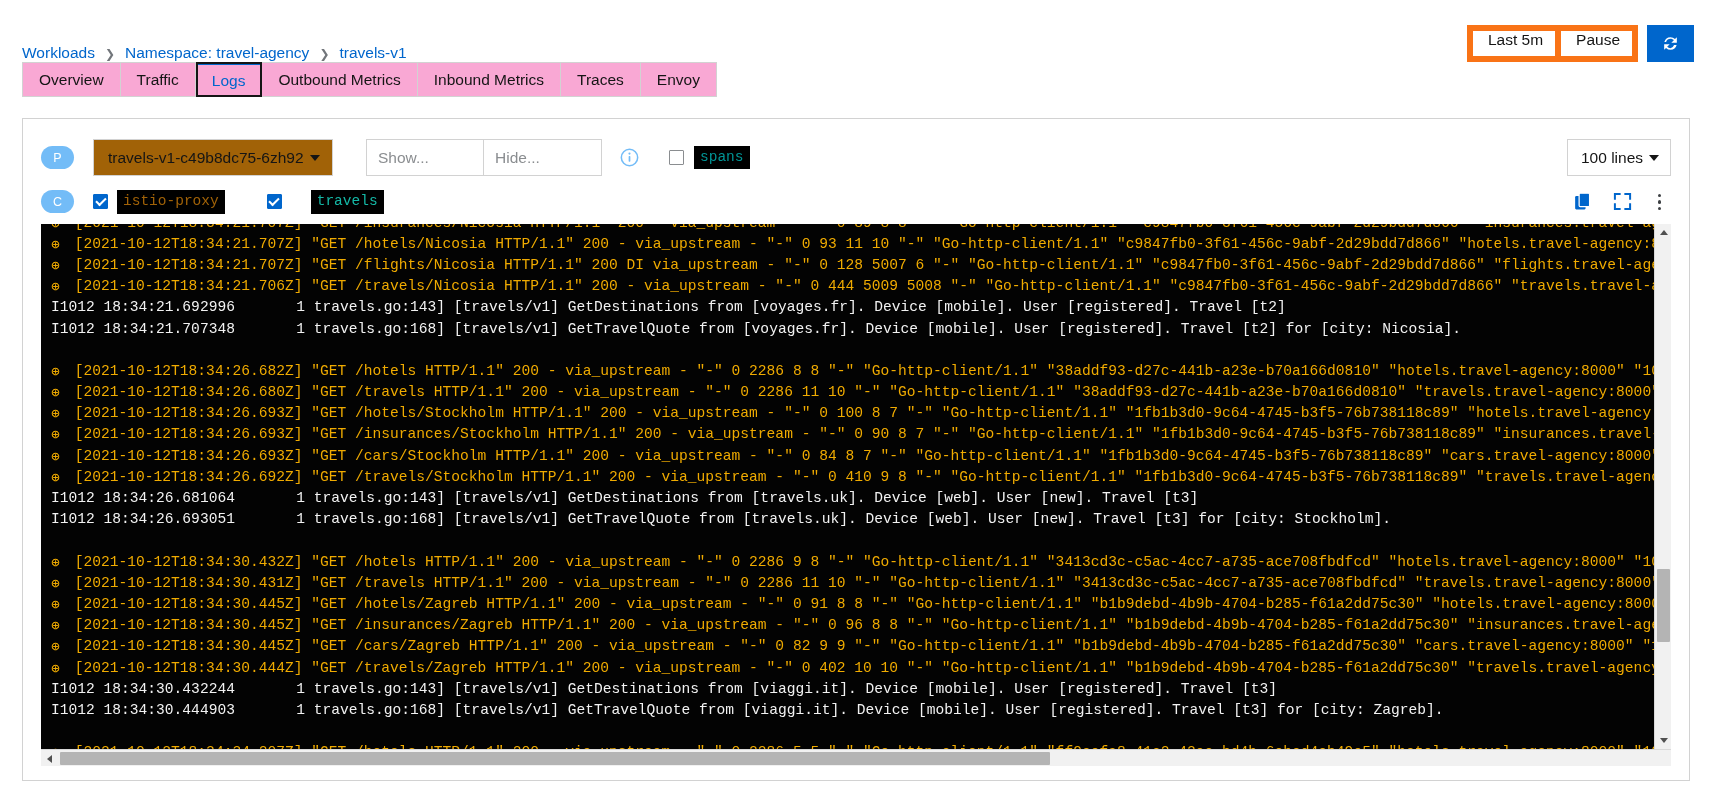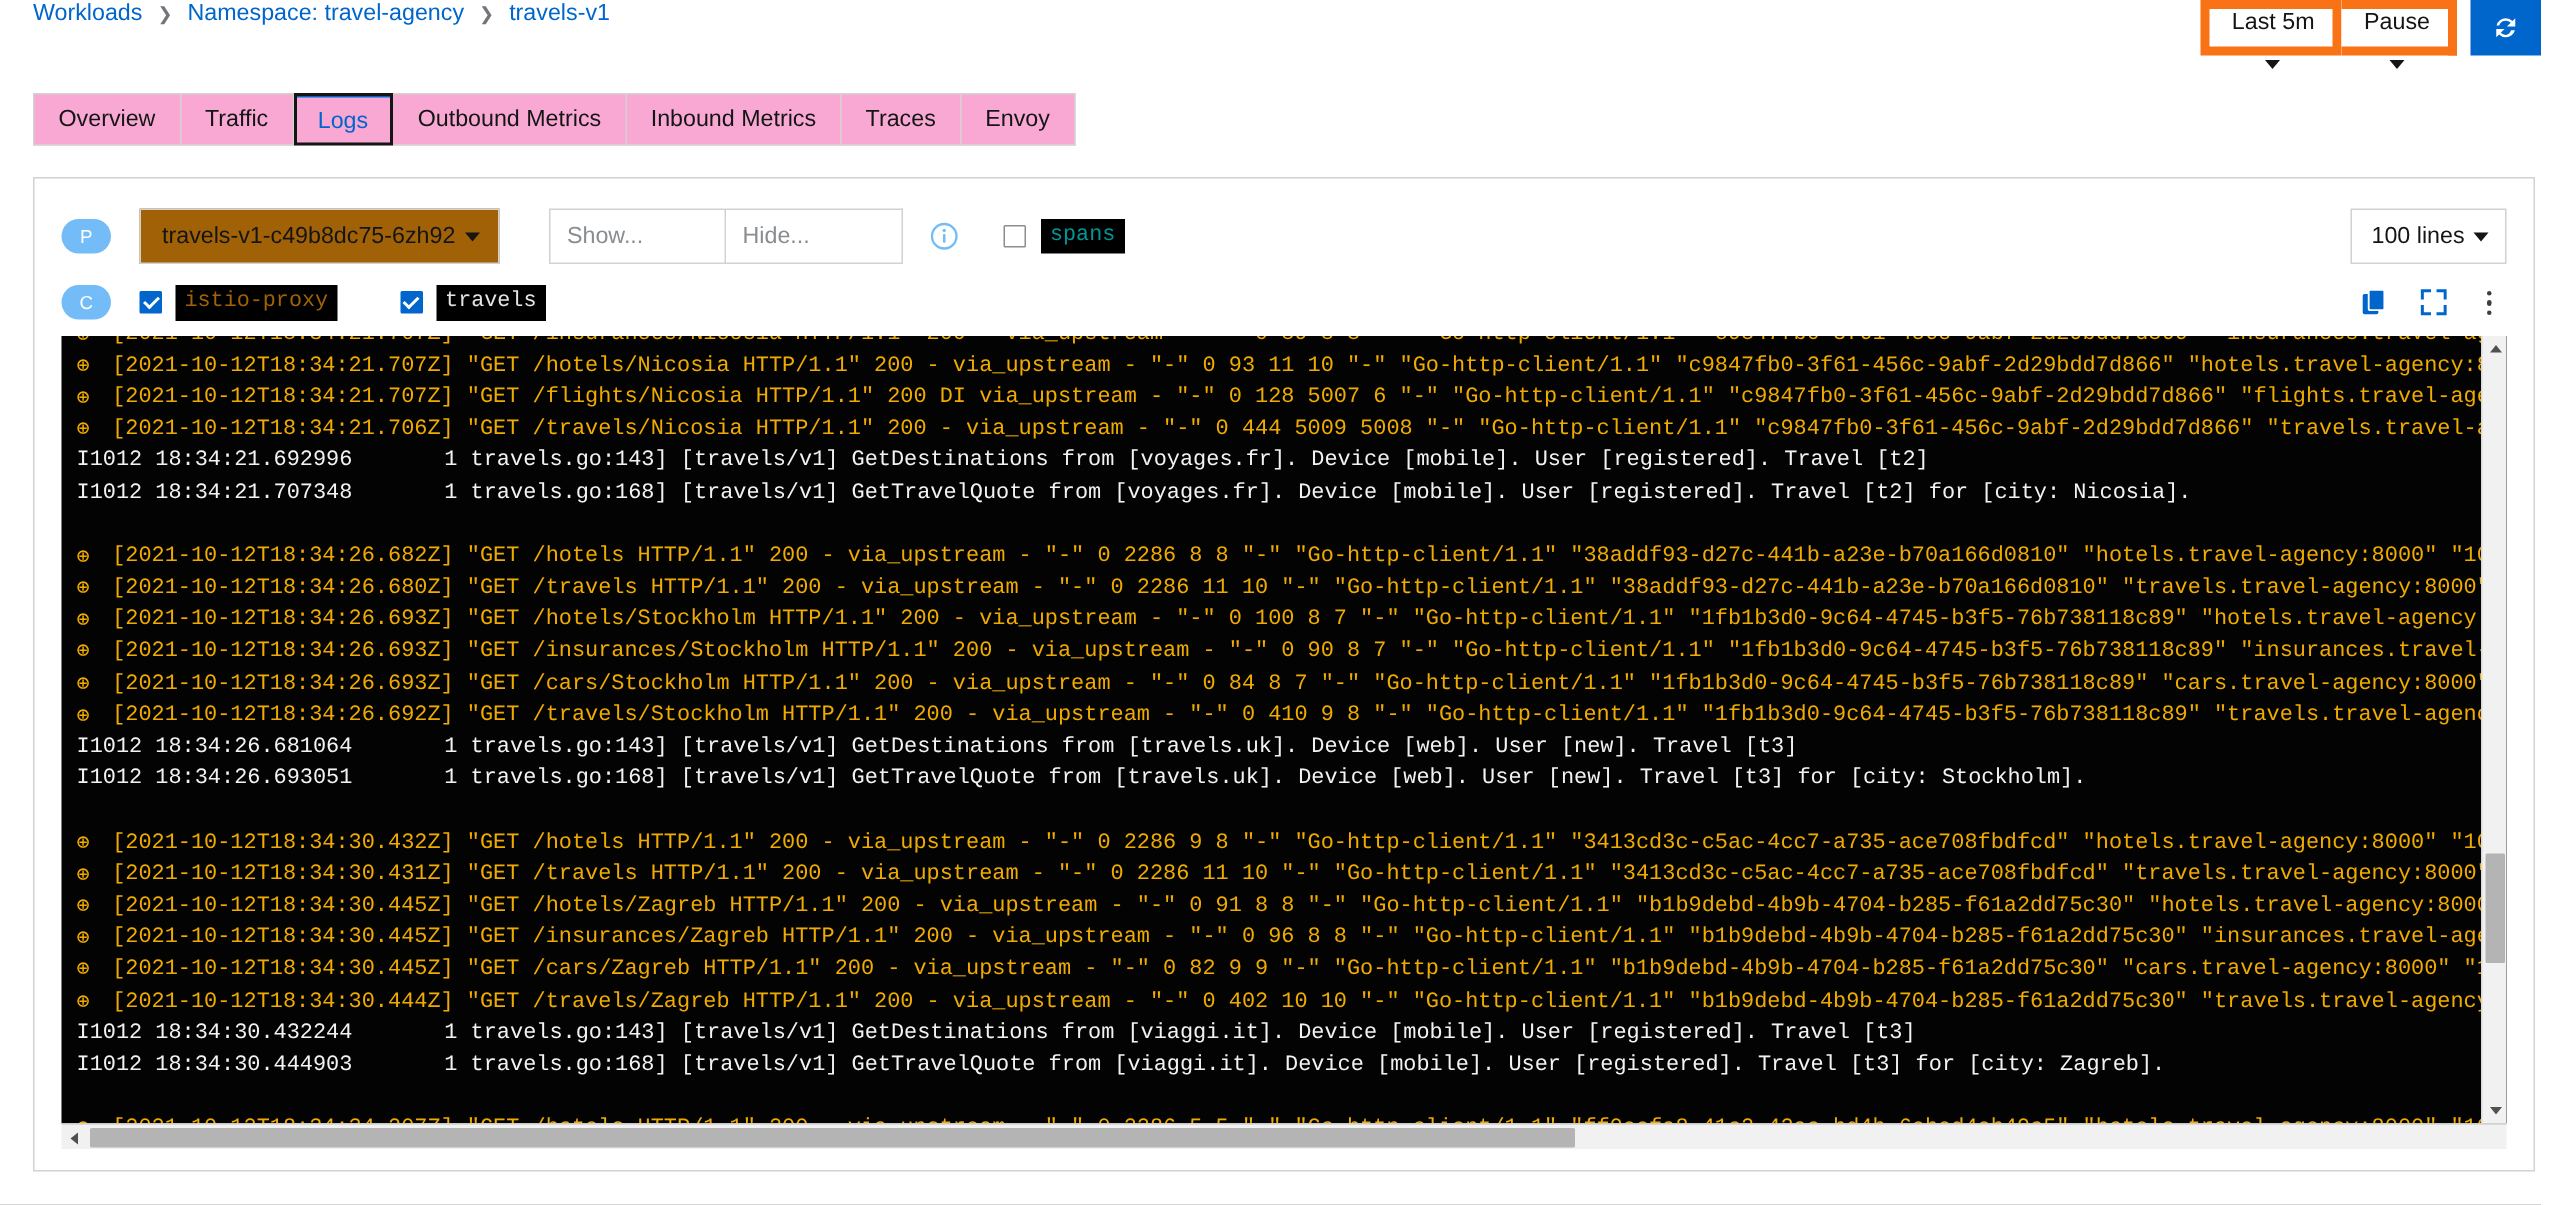--- a/index.html
+++ b/index.html
@@ -15,21 +15,21 @@
     background: #ffffff;
     position: relative;
     display: flex;
     flex-direction: column;
   }
 
   
   .topbar {
     height: 62px;
     display: flex;
-    align-items: flex-start;
+    align-items: flex-end;
     padding: 0 18px 0 22px;
     background: #ffffff;
     flex: 0 0 auto;
   }
   .breadcrumb {
     display: flex;
     align-items: center;
     font-size: 15.5px;
     gap: 9px;
   }
@@ -199,21 +199,21 @@
     background: #000;
     padding: 2px 6px;
     font-family: "Liberation Mono", monospace;
     font-size: 14.5px;
     line-height: 1.35;
     cursor: pointer;
     white-space: nowrap;
   }
   .chip.spans { color: #009596; }
   .chip.istio { color: #a16207; }
-  .chip.travels { color: #e5e5e5; }
+  .chip.travels { color: #14b8a6; margin-left: 20px; }
 
   .lines-select {
     margin-left: auto;
     width: 104px; height: 37px;
     border: 1px solid #d2d2d2;
     background: #fff;
     display: flex; align-items: center; justify-content: space-between;
     padding: 0 11px 0 13px;
     font-size: 15.5px;
     color: #151515;

